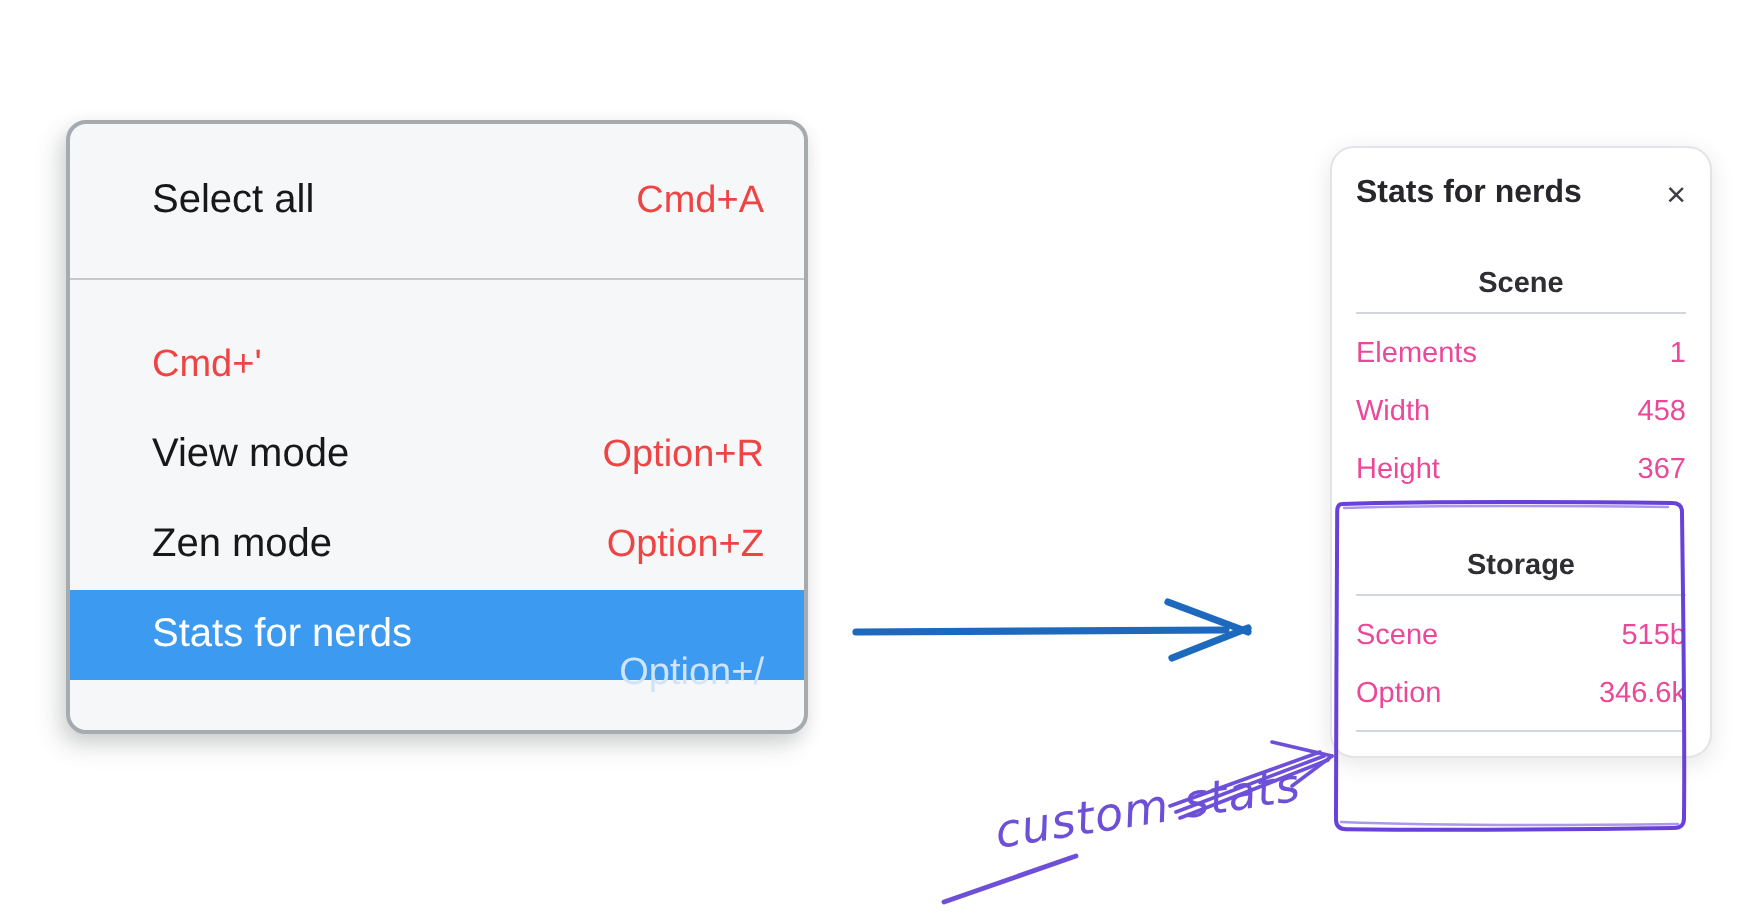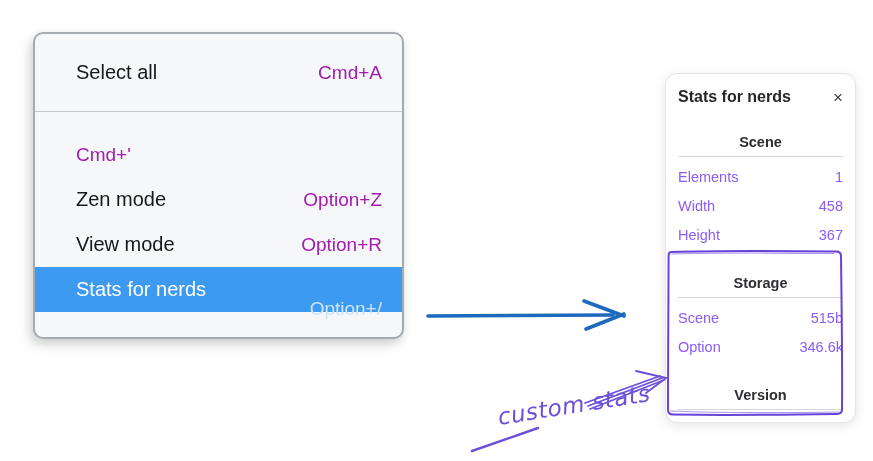--- a/index.html
+++ b/index.html
@@ -1,48 +1,48 @@
 <!DOCTYPE html>
 <html><head>
 <meta charset="utf-8">
 <style>
   html,body{margin:0;padding:0;background:#ffffff;}
   body{width:873px;height:461px;position:relative;overflow:hidden;
        font-family:"Liberation Sans", sans-serif;}
 
   
-  .menu{position:absolute;left:33px;top:32px;width:371px;height:307px;
+  .menu{position:absolute;left:33px;top:60px;width:371px;height:307px;
         box-sizing:border-box;background:#f6f7f8;
         border:2px solid #a6abb0;border-radius:10px;
         box-shadow:-4px 6px 12px rgba(60,64,67,.18),0 3px 8px rgba(60,64,67,.10);
         padding:16px 0 28px 0;}
   .menu-item{height:45px;display:flex;align-items:center;justify-content:space-between;
              padding:0 20px 0 41px;cursor:default;}
   .menu-item .label{font-size:20px;color:#17181a;}
-  .menu-item .shortcut{font-size:19px;color:#a21caf;}
+  .menu-item .shortcut{font-size:19px;color:#ef4444;}
   .menu-item.selected{background:#3c9bf0;}
   .menu-item.selected .label{color:#ffffff;}
   .menu-item.selected .shortcut{color:#cfe4fa;margin-top:38px;}
   .menu-divider{height:1px;background:#c6c8ca;margin:16px 0 20px 0;}
 
   
   .panel{position:absolute;left:665px;top:73px;width:191px;box-sizing:border-box;
          background:#ffffff;border:1px solid #e2e4e8;border-radius:12px;
          box-shadow:0 3px 12px rgba(0,0,0,.10);
          padding:12px 12px 12px 12px;color:#43464c;}
   .panel-header{display:flex;align-items:center;justify-content:space-between;height:22px;}
   .panel-title{font-size:16px;font-weight:bold;color:#26262b;}
   .panel-close{font-size:17px;color:#3c3c42;line-height:17px;cursor:pointer;
                background:none;border:none;padding:0;font-family:inherit;}
   .section-heading{text-align:center;font-size:14.5px;font-weight:bold;color:#2e2e33;
                    margin-top:24px;line-height:20px;}
   .section-heading.first{margin-top:24px;}
   .section-divider{border-top:1px solid #d3d6da;margin-top:4px;}
   .stat-row{display:flex;justify-content:space-between;align-items:center;
-            height:29px;font-size:14.5px;color:#8b5cf6;}
+            height:29px;font-size:14.5px;color:#ec4899;}
   .stat-row.first{margin-top:5px;}
   .panel-note{margin-top:16px;font-size:14.5px;color:#43464c;line-height:22px;}
 
   
   .annot-svg{position:absolute;left:0;top:0;pointer-events:none;}
   .handwritten{position:absolute;left:497px;top:392px;
                font-family:"DejaVu Sans", cursive;font-style:italic;font-size:23px;
                color:#6d4fd8;transform:rotate(-9deg);letter-spacing:.5px;white-space:nowrap;}
 </style>
 </head>
@@ -51,26 +51,26 @@
 <div class="menu">
   <div class="menu-item">
     <span class="label">Select all</span>
     <span class="shortcut">Cmd+A</span>
   </div>
   <div class="menu-divider"></div>
   <div class="menu-item">
     <span class="shortcut">Cmd+'</span>
   </div>
   <div class="menu-item">
+    <span class="label">View mode</span>
+    <span class="shortcut">Option+R</span>
+  </div>
+  <div class="menu-item">
     <span class="label">Zen mode</span>
     <span class="shortcut">Option+Z</span>
-  </div>
-  <div class="menu-item">
-    <span class="label">View mode</span>
-    <span class="shortcut">Option+R</span>
   </div>
   <div class="menu-item selected">
     <span class="label">Stats for nerds</span>
     <span class="shortcut">Option+/</span>
   </div>
 </div>
 
 <div class="panel">
   <div class="panel-header">
     <span class="panel-title">Stats for nerds</span>
@@ -96,21 +96,20 @@
   <div class="section-divider"></div>
   <div class="stat-row first">
     <span>Scene</span>
     <span>515b</span>
   </div>
   <div class="stat-row">
     <span>Option</span>
     <span>346.6k</span>
   </div>
 
-  <div class="section-heading">Version</div>
   <div class="section-divider"></div>
 </div>
 
 <svg class="annot-svg" width="873" height="461" viewBox="0 0 873 461">
 
   <g stroke="#1d69be" stroke-width="3.6" fill="none" stroke-linecap="round">
     <path d="M428,316 L613,315"></path>
     <path d="M584,301 L624,316"></path>
     <path d="M586,329 L624,314"></path>
   </g>

